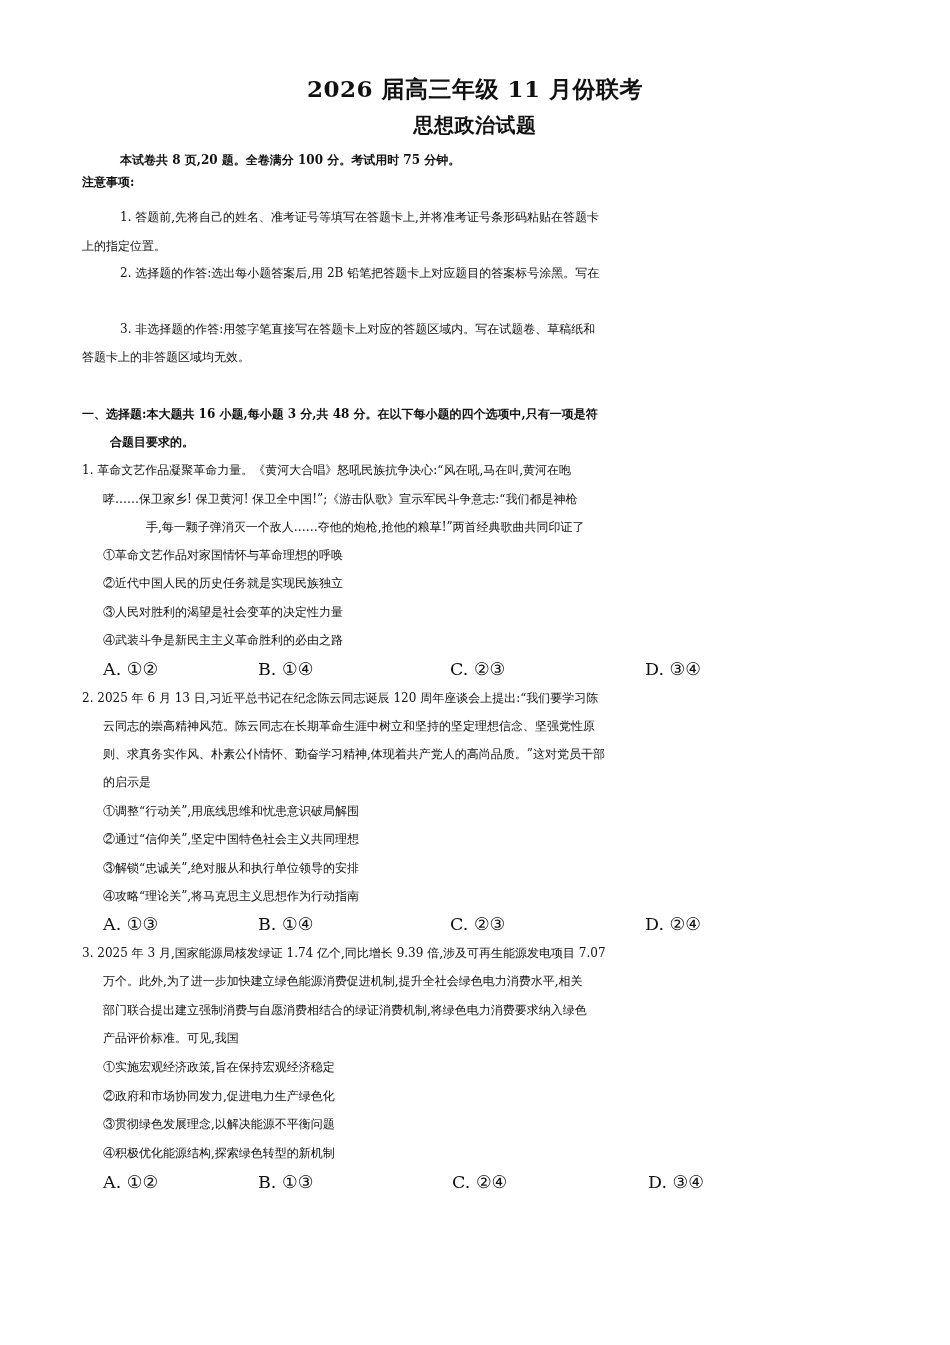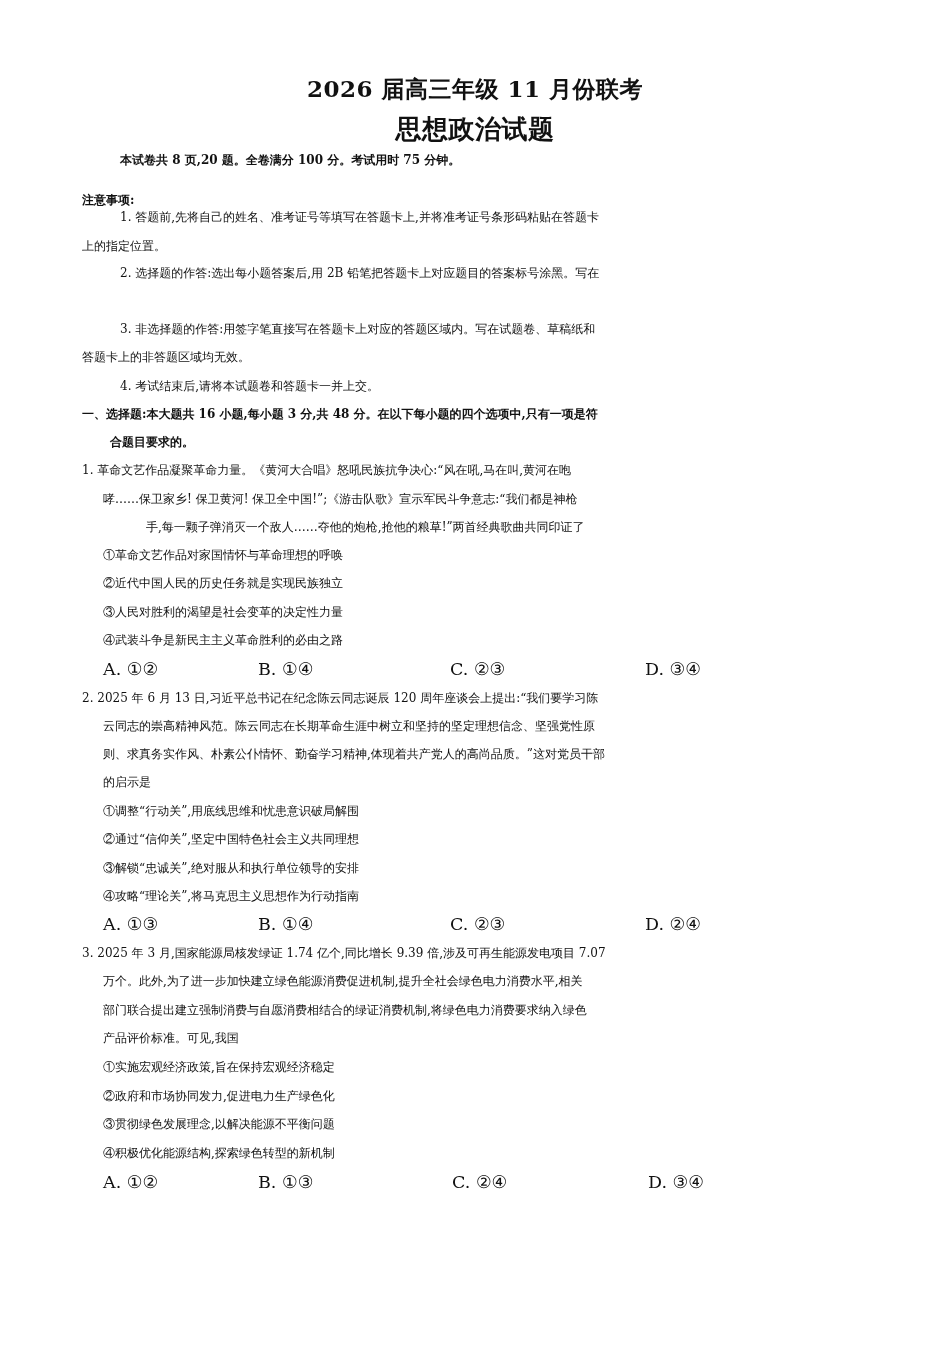--- a/index.html
+++ b/index.html
@@ -7,48 +7,47 @@
     width: 950px; height: 1345px; position: relative; overflow: hidden;
     font-family: "DejaVu Serif", "Liberation Serif", serif;
     color: #111111;
   }
   .page { position: absolute; left: 0; top: 0; width: 950px; height: 1345px; }
   .title {
     position: absolute; left: 0; width: 950px; text-align: center;
     font-weight: bold; font-size: 23px; letter-spacing: 0.5px;
   }
   .t1 { top: 74px; }
-  .t2 { top: 112px; font-size: 26px; }
+  .t2 { top: 112px; font-size: 20px; }
   .line {
     position: absolute; font-size: 12px; line-height: 28.5px; white-space: nowrap;
   }
   .bold { font-weight: bold; }
   .opt { position: absolute; font-size: 17.5px; line-height: 28.5px; white-space: nowrap; }
   .footer {
     position: absolute; top: 1265px; left: 0; width: 950px; text-align: center;
     font-size: 15px; font-weight: bold;
   }
 </style>
 </head>
 <body>
 
 <div class="page">
 
   <div class="title t1">2026 届高三年级 11 月份联考</div>
   <div class="title t2">思想政治试题</div>
 
   <div class="line bold" style="left:120px; top:146px;">本试卷共 8 页,20 题。全卷满分 100 分。考试用时 75 分钟。</div>
 
-  <div class="line bold" style="left:82px; top:186px;">注意事项:</div>
+  <div class="line bold" style="left:82px; top:168px;">注意事项:</div>
   <div class="line" style="left:120px; top:203px;">1. 答题前,先将自己的姓名、准考证号等填写在答题卡上,并将准考证号条形码粘贴在答题卡</div>
   <div class="line" style="left:82px; top:232px;">上的指定位置。</div>
   <div class="line" style="left:120px; top:259px;">2. 选择题的作答:选出每小题答案后,用 2B 铅笔把答题卡上对应题目的答案标号涂黑。写在</div>
   <div class="line" style="left:120px; top:315px;">3. 非选择题的作答:用签字笔直接写在答题卡上对应的答题区域内。写在试题卷、草稿纸和</div>
   <div class="line" style="left:82px; top:343px;">答题卡上的非答题区域均无效。</div>
-  <div class="line" style="left:120px; top:372px;">4. 考试结束后,请将本试题卷和答题卡一并上交。</div>
 
   <div class="line bold" style="left:82px; top:400px;">一、选择题:本大题共 16 小题,每小题 3 分,共 48 分。在以下每小题的四个选项中,只有一项是符</div>
   <div class="line bold" style="left:110px; top:428px;">合题目要求的。</div>
 
   <div>
     <div class="line" style="left:82px; top:456px;">1. 革命文艺作品凝聚革命力量。《黄河大合唱》怒吼民族抗争决心:“风在吼,马在叫,黄河在咆</div>
     <div class="line" style="left:103px; top:485px;">哮……保卫家乡! 保卫黄河! 保卫全中国!”;《游击队歌》宣示军民斗争意志:“我们都是神枪</div>
     <div class="line" style="left:103px; top:513px;margin-left:43px;">手,每一颗子弹消灭一个敌人……夺他的炮枪,抢他的粮草!”两首经典歌曲共同印证了</div>
     <div class="line" style="left:103px; top:541px;">①革命文艺作品对家国情怀与革命理想的呼唤</div>
     <div class="line" style="left:103px; top:569px;">②近代中国人民的历史任务就是实现民族独立</div>

